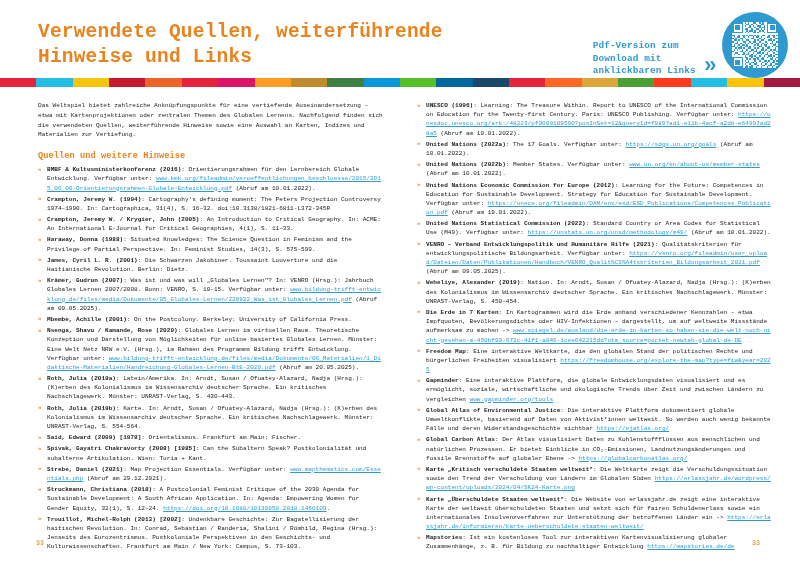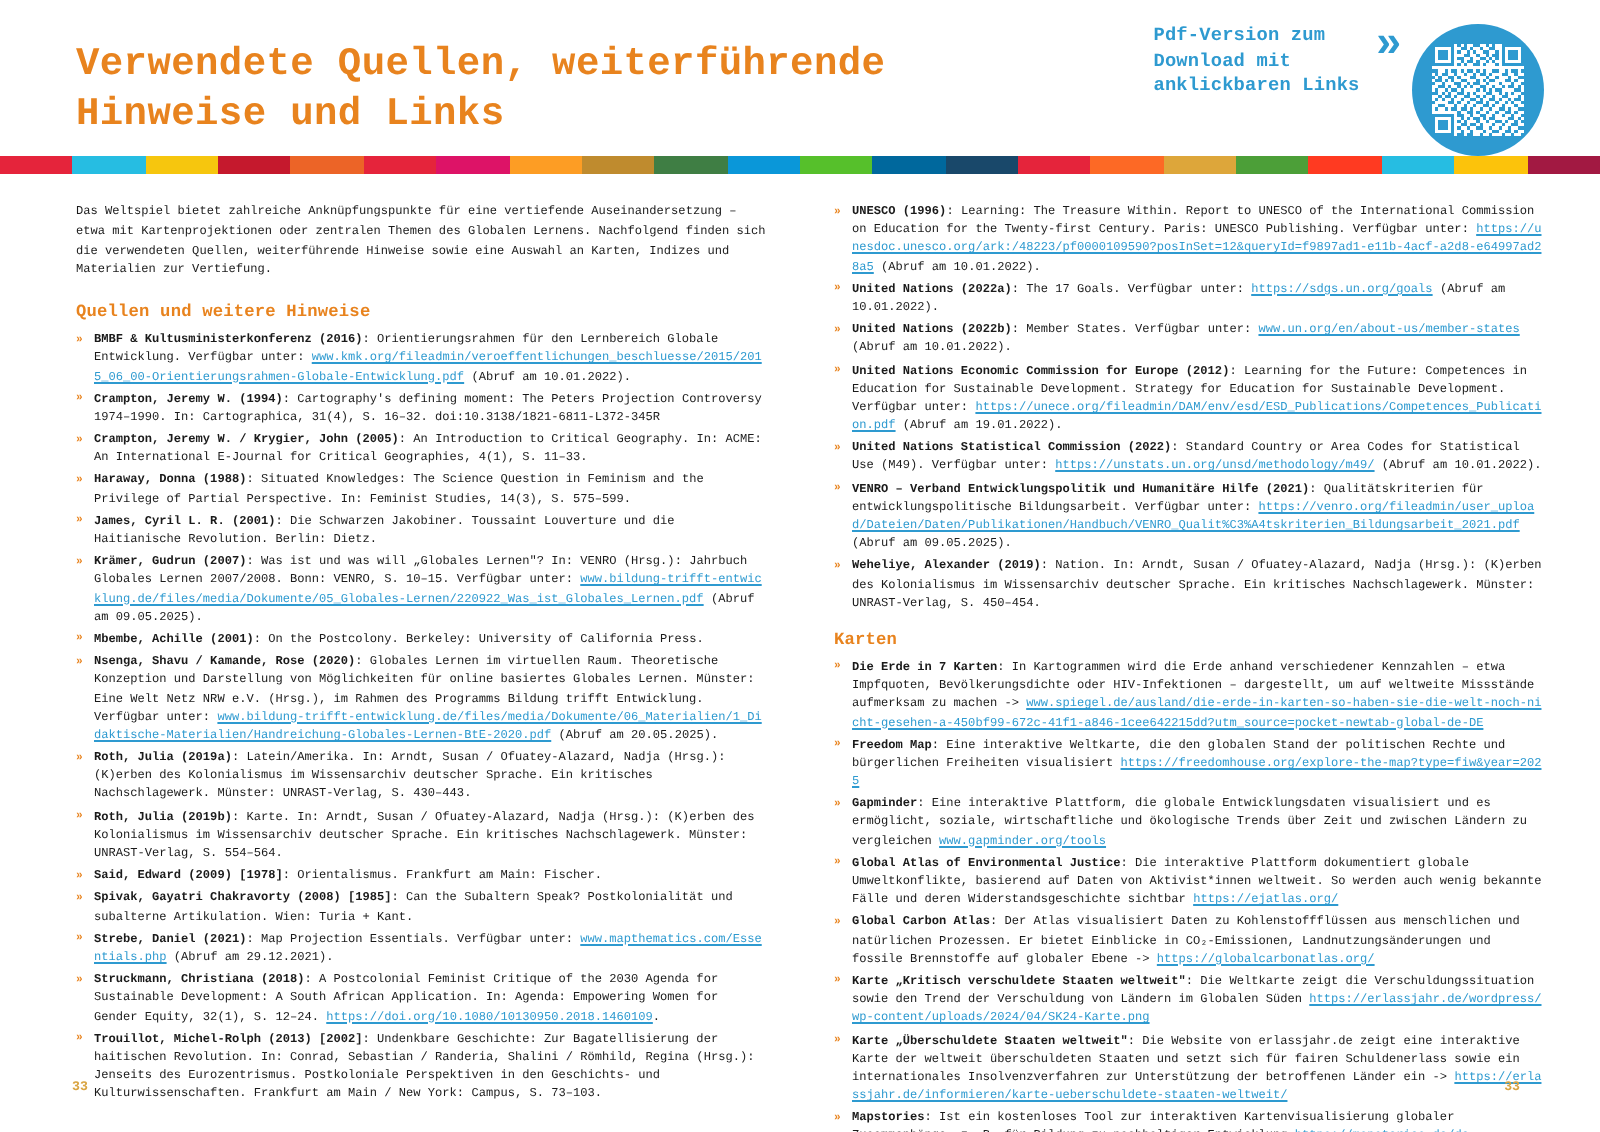--- a/index.html
+++ b/index.html
@@ -10,21 +10,21 @@
   }
   .page{position:relative;width:800px;height:566px;box-sizing:border-box;font-family:Liberation Mono, monospace;}
 
   
   .header{position:relative;height:78px;}
   .title{
     position:absolute;left:38px;top:20px;width:420px;
     font-size:19.5px;line-height:1.28;font-weight:bold;
     color:#E8831E;letter-spacing:.2px;
   }
-  .pdf-box{position:absolute;right:28px;top:12px;display:flex;align-items:flex-start;gap:8px;}
+  .pdf-box{position:absolute;right:12px;top:12px;display:flex;align-items:flex-end;gap:8px;}
   .pdf-text{
     font-size:9.4px;line-height:1.35;font-weight:bold;color:#2E9AD0;
     text-align:left;letter-spacing:.1px;white-space:pre-line;
   }
   .chevrons{color:#2E9AD0;font-size:22px;font-weight:bold;line-height:1;letter-spacing:-3px;}
   .qr-circle{
     width:66px;height:66px;border-radius:50%;background:#2E9AD0;
     display:flex;align-items:center;justify-content:center;
   }
   .qr-inner{width:46px;height:46px;}
@@ -371,21 +371,20 @@
     <div class="col right">
       <ul class="reflist" id="list-quellen-right">
           <li><span class="bullet">»</span><b>UNESCO (1996)</b><span>: Learning: The Treasure Within. Report to UNESCO of the International Commission on Education for the Twenty-first Century. Paris: UNESCO Publishing. Verfügbar unter: </span><span class="lnk">https://unesdoc.unesco.org/ark:/48223/pf0000109590?posInSet=12&amp;queryId=f9897ad1-e11b-4acf-a2d8-e64997ad28a5</span><span> (Abruf am 10.01.2022).</span></li>
           <li><span class="bullet">»</span><b>United Nations (2022a)</b><span>: The 17 Goals. Verfügbar unter: </span><span class="lnk">https://sdgs.un.org/goals</span><span> (Abruf am 10.01.2022).</span></li>
           <li><span class="bullet">»</span><b>United Nations (2022b)</b><span>: Member States. Verfügbar unter: </span><span class="lnk">www.un.org/en/about-us/member-states</span><span> (Abruf am 10.01.2022).</span></li>
           <li><span class="bullet">»</span><b>United Nations Economic Commission for Europe (2012)</b><span>: Learning for the Future: Competences in Education for Sustainable Development. Strategy for Education for Sustainable Development. Verfügbar unter: </span><span class="lnk">https://unece.org/fileadmin/DAM/env/esd/ESD_Publications/Competences_Publication.pdf</span><span> (Abruf am 19.01.2022).</span></li>
           <li><span class="bullet">»</span><b>United Nations Statistical Commission (2022)</b><span>: Standard Country or Area Codes for Statistical Use (M49). Verfügbar unter: </span><span class="lnk">https://unstats.un.org/unsd/methodology/m49/</span><span> (Abruf am 10.01.2022).</span></li>
           <li><span class="bullet">»</span><b>VENRO – Verband Entwicklungspolitik und Humanitäre Hilfe (2021)</b><span>: Qualitätskriterien für entwicklungspolitische Bildungsarbeit. Verfügbar unter: </span><span class="lnk">https://venro.org/fileadmin/user_upload/Dateien/Daten/Publikationen/Handbuch/VENRO_Qualit%C3%A4tskriterien_Bildungsarbeit_2021.pdf</span><span> (Abruf am 09.05.2025).</span></li>
           <li><span class="bullet">»</span><b>Weheliye, Alexander (2019)</b><span>: Nation. In: Arndt, Susan / Ofuatey-Alazard, Nadja (Hrsg.): (K)erben des Kolonialismus im Wissensarchiv deutscher Sprache. Ein kritisches Nachschlagewerk. Münster: UNRAST-Verlag, S. 450–454.</span></li>
         </ul>
-      <div class="sec-head karten">Karten</div>
       <ul class="reflist" id="list-karten">
           <li><span class="bullet">»</span><b>Die Erde in 7 Karten</b><span>: In Kartogrammen wird die Erde anhand verschiedener Kennzahlen – etwa Impfquoten, Bevölkerungsdichte oder HIV-Infektionen – dargestellt, um auf weltweite Missstände aufmerksam zu machen -&gt; </span><span class="lnk">www.spiegel.de/ausland/die-erde-in-karten-so-haben-sie-die-welt-noch-nicht-gesehen-a-450bf99-672c-41f1-a846-1cee642215dd?utm_source=pocket-newtab-global-de-DE</span></li>
           <li><span class="bullet">»</span><b>Freedom Map</b><span>: Eine interaktive Weltkarte, die den globalen Stand der politischen Rechte und bürgerlichen Freiheiten visualisiert </span><span class="lnk">https://freedomhouse.org/explore-the-map?type=fiw&amp;year=2025</span></li>
           <li><span class="bullet">»</span><b>Gapminder</b><span>: Eine interaktive Plattform, die globale Entwicklungsdaten visualisiert und es ermöglicht, soziale, wirtschaftliche und ökologische Trends über Zeit und zwischen Ländern zu vergleichen </span><span class="lnk">www.gapminder.org/tools</span></li>
           <li><span class="bullet">»</span><b>Global Atlas of Environmental Justice</b><span>: Die interaktive Plattform dokumentiert globale Umweltkonflikte, basierend auf Daten von Aktivist*innen weltweit. So werden auch wenig bekannte Fälle und deren Widerstandsgeschichte sichtbar </span><span class="lnk">https://ejatlas.org/</span></li>
           <li><span class="bullet">»</span><b>Global Carbon Atlas</b><span>: Der Atlas visualisiert Daten zu Kohlenstoffflüssen aus menschlichen und natürlichen Prozessen. Er bietet Einblicke in CO₂-Emissionen, Landnutzungsänderungen und fossile Brennstoffe auf globaler Ebene -&gt; </span><span class="lnk">https://globalcarbonatlas.org/</span></li>
           <li><span class="bullet">»</span><b>Karte „Kritisch verschuldete Staaten weltweit"</b><span>: Die Weltkarte zeigt die Verschuldungssituation sowie den Trend der Verschuldung von Ländern im Globalen Süden </span><span class="lnk">https://erlassjahr.de/wordpress/wp-content/uploads/2024/04/SK24-Karte.png</span></li>
           <li><span class="bullet">»</span><b>Karte „Überschuldete Staaten weltweit"</b><span>: Die Website von erlassjahr.de zeigt eine interaktive Karte der weltweit überschuldeten Staaten und setzt sich für fairen Schuldenerlass sowie ein internationales Insolvenzverfahren zur Unterstützung der betroffenen Länder ein -&gt; </span><span class="lnk">https://erlassjahr.de/informieren/karte-ueberschuldete-staaten-weltweit/</span></li>
           <li><span class="bullet">»</span><b>Mapstories</b><span>: Ist ein kostenloses Tool zur interaktiven Kartenvisualisierung globaler Zusammenhänge, z. B. für Bildung zu nachhaltiger Entwicklung </span><span class="lnk">https://mapstories.de/de</span></li>
         </ul>

